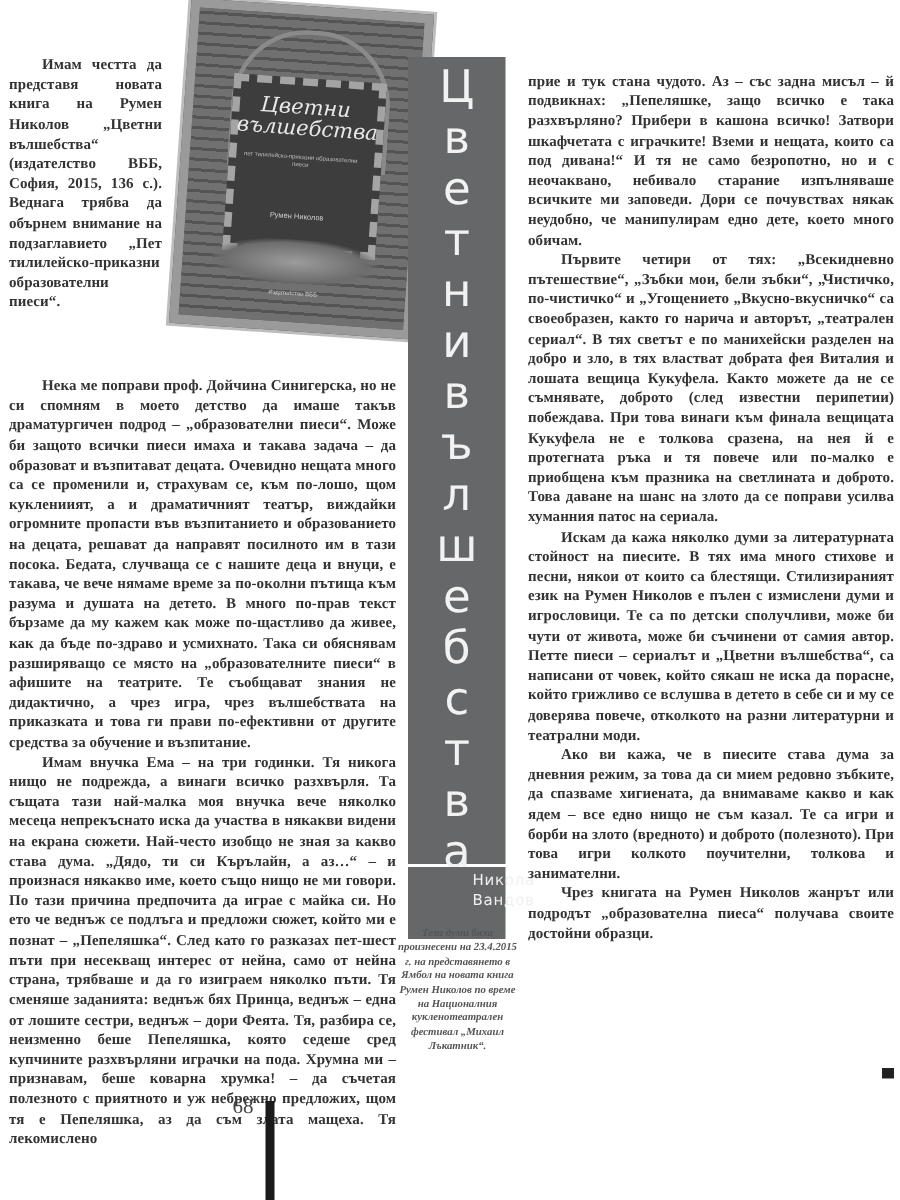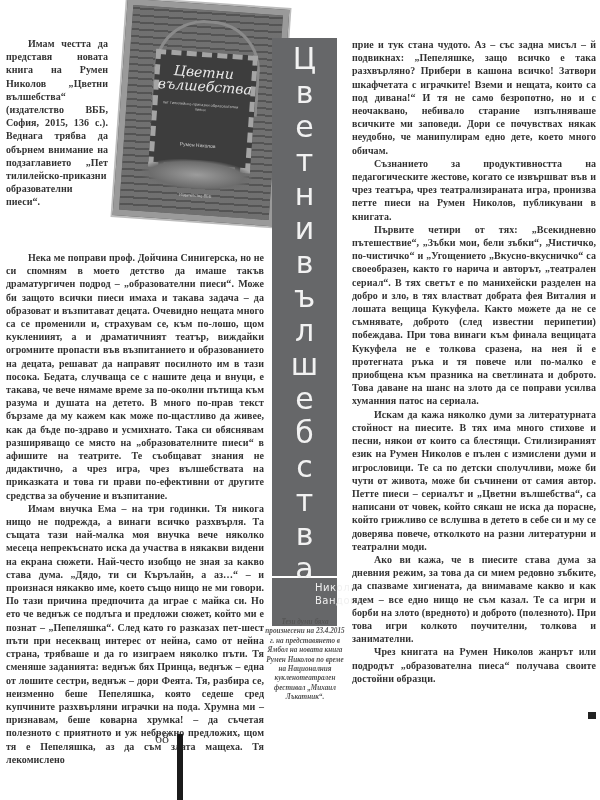--- a/index.html
+++ b/index.html
@@ -4,21 +4,21 @@
 <style>
   html, body { margin:0; padding:0; }
   body { width:600px; height:800px; background:#ffffff; position:relative; overflow:hidden;
          font-family:"DejaVu Serif", serif; color:#2a2a2a; }
   .col { position:absolute; font-size:10px; line-height:13.2px; text-align:justify;
          font-family:"Liberation Serif", serif; font-weight:bold; color:#333; letter-spacing:0.05px; }
   .col p { margin:0; text-indent:22px; }
   .col p.noindent { text-indent:0; }
   #intro { left:6px; top:37px; width:102px; }
   #left-main { left:6px; top:251px; width:258px; }
-  #right-main { left:352px; top:38px; width:244px; }
+  #right-main { left:352px; top:48px; width:244px; }
 
   #book-cover { position:absolute; left:120px; top:4px; width:150px; height:205px;
                 transform:rotate(4deg); transform-origin:center;
                 background:#4d4d4d; border:6px solid #9a9a9a;
                 box-shadow:0 0 0 2px #bdbdbd; overflow:hidden; }
   #book-cover .bricks { position:absolute; inset:0;
      background-image:repeating-linear-gradient(0deg, #8d8d8d 0 5px, #5a5a5a 5px 7px);
      opacity:0.55; }
   #book-cover .arch { position:absolute; left:25px; top:10px; width:100px; height:90px;
      border:3px solid #8a8a8a; border-bottom:none; border-radius:50px 50px 0 0; }
@@ -96,21 +96,20 @@
 
 <div id="author-box">
   <div>Никола</div>
   <div>Вандов</div>
 </div>
 
 <div id="caption">Тези думи бяха произнесени на 23.4.2015 г. на представянето в Ямбол на новата книга Румен Николов по време на Националния кукленотеатрален фестивал „Михаил Лъкатник“.</div>
 
 <div id="right-main" class="col">
   <p class="noindent">прие и тук стана чудото. Аз – със задна мисъл – й подвикнах: „Пепеляшке, защо всичко е така разхвърляно? Прибери в кашона всичко! Затвори шкафчетата с играчките! Вземи и нещата, които са под дивана!“ И тя не само безропотно, но и с неочаквано, небивало старание изпълняваше всичките ми заповеди. Дори се почувствах някак неудобно, че манипулирам едно дете, което много обичам.</p>
-  <p>Съзнанието за продуктивността на педагогическите жестове, когато се извършват във и чрез театъра, чрез театрализираната игра, пронизва петте пиеси на Румен Николов, публикувани в книгата.</p>
   <p>Първите четири от тях: „Всекидневно пътешествие“, „Зъбки мои, бели зъбки“, „Чистичко, по-чистичко“ и „Угощението „Вкусно-вкусничко“ са своеобразен, както го нарича и авторът, „театрален сериал“. В тях светът е по манихейски разделен на добро и зло, в тях властват добрата фея Виталия и лошата вещица Кукуфела. Както можете да не се съмнявате, доброто (след известни перипетии) побеждава. При това винаги към финала вещицата Кукуфела не е толкова сразена, на нея й е протегната ръка и тя повече или по-малко е приобщена към празника на светлината и доброто. Това даване на шанс на злото да се поправи усилва хуманния патос на сериала.</p>
   <p>Искам да кажа няколко думи за литературната стойност на пиесите. В тях има много стихове и песни, някои от които са блестящи. Стилизираният език на Румен Николов е пълен с измислени думи и игрословици. Те са по детски сполучливи, може би чути от живота, може би съчинени от самия автор. Петте пиеси – сериалът и „Цветни вълшебства“, са написани от човек, който сякаш не иска да порасне, който грижливо се вслушва в детето в себе си и му се доверява повече, отколкото на разни литературни и театрални моди.</p>
   <p>Ако ви кажа, че в пиесите става дума за дневния режим, за това да си мием редовно зъбките, да спазваме хигиената, да внимаваме какво и как ядем – все едно нищо не съм казал. Те са игри и борби на злото (вредното) и доброто (полезното). При това игри колкото поучителни, толкова и занимателни.</p>
   <p>Чрез книгата на Румен Николов жанрът или подродът „образователна пиеса“ получава своите достойни образци.</p>
 </div>
 
 <div id="end-mark"></div>
 
 <div id="page-number">68</div>
 <div id="page-bar"></div>

